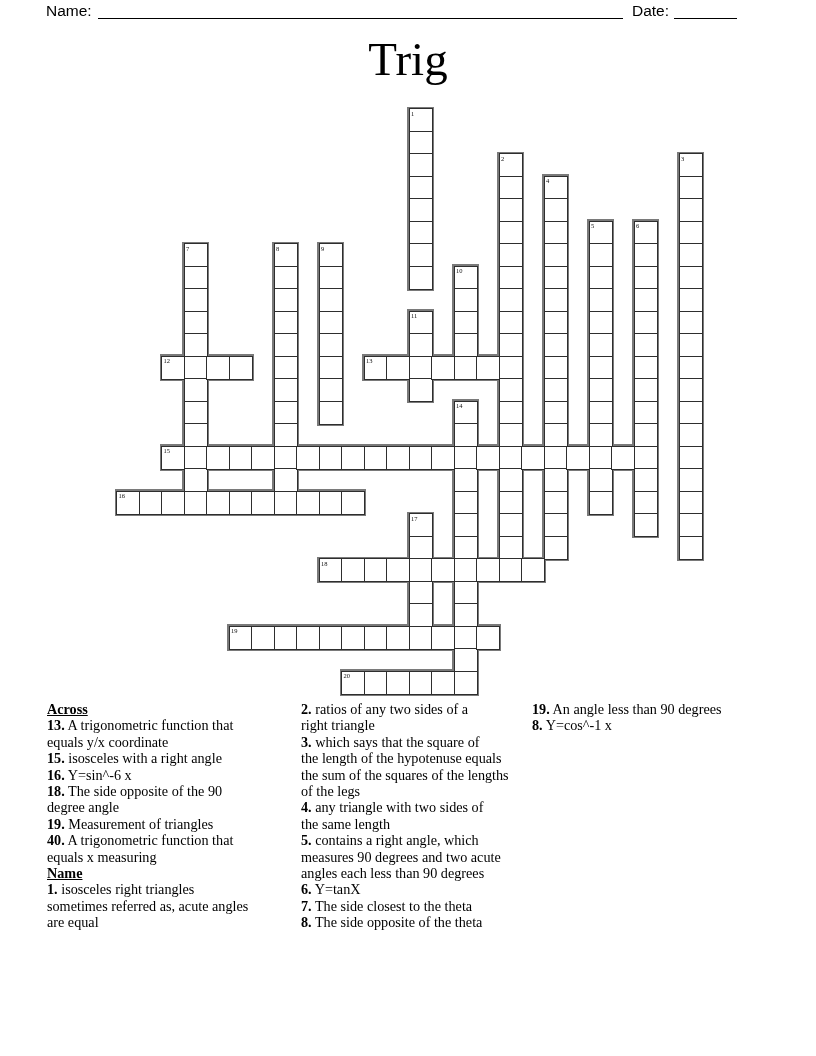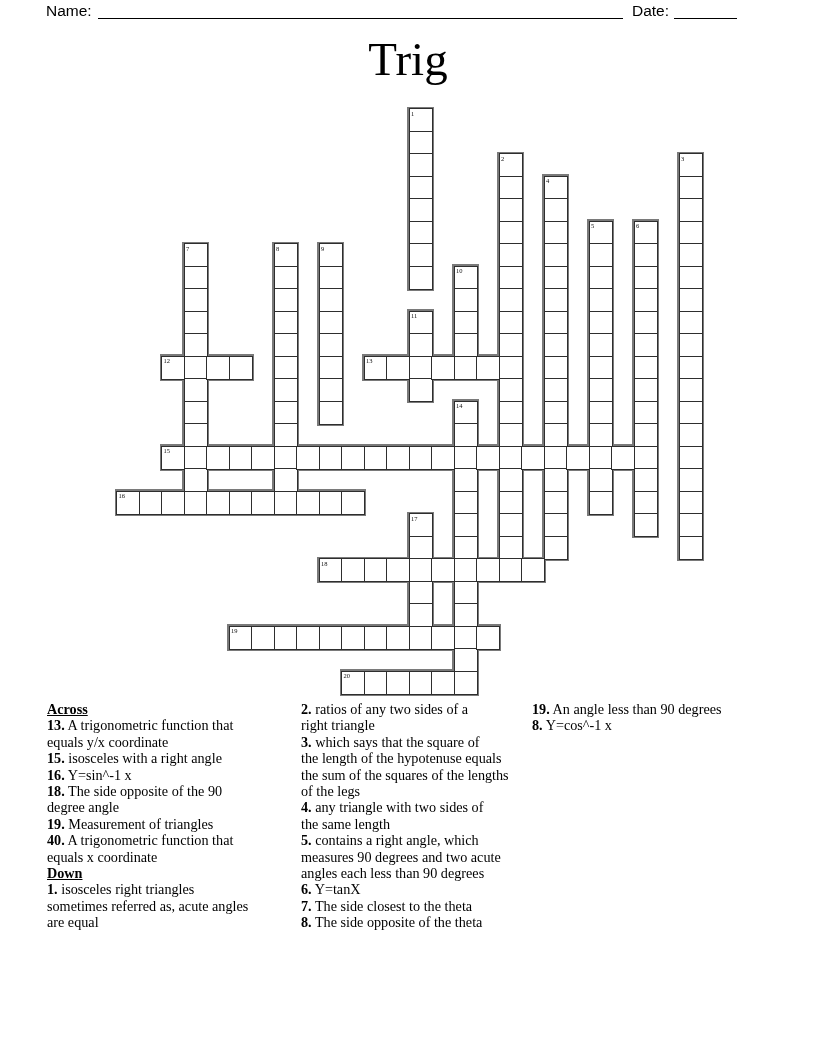--- a/index.html
+++ b/index.html
@@ -330,27 +330,27 @@
       <div class="gcell" style="left: 292.5px; top: 562.5px;"></div>
       <div class="gcell" style="left: 315px; top: 562.5px;"></div>
     </div>
 
   <div id="clues">
     <div class="clue-col" id="clue-col-1">
         <p class="clue-heading">Across</p>
         <p class="clue"><b class="clue-num">13.</b><span class="clue-text"> A trigonometric function that
 equals y/x coordinate</span></p>
         <p class="clue"><b class="clue-num">15.</b><span class="clue-text"> isosceles with a right angle</span></p>
-        <p class="clue"><b class="clue-num">16.</b><span class="clue-text"> Y=sin^-1 x</span></p>
+        <p class="clue"><b class="clue-num">16.</b><span class="clue-text"> Y=sin^-6 x</span></p>
         <p class="clue"><b class="clue-num">18.</b><span class="clue-text"> The side opposite of the 90
 degree angle</span></p>
         <p class="clue"><b class="clue-num">19.</b><span class="clue-text"> Measurement of triangles</span></p>
         <p class="clue"><b class="clue-num">40.</b><span class="clue-text"> A trigonometric function that
-equals x coordinate</span></p>
-        <p class="clue-heading">Down</p>
+equals x measuring</span></p>
+        <p class="clue-heading">Name</p>
         <p class="clue"><b class="clue-num">1.</b><span class="clue-text"> isosceles right triangles
 sometimes referred as, acute angles
 are equal</span></p>
       </div>
     <div class="clue-col" id="clue-col-2">
         <p class="clue"><b class="clue-num">2.</b><span class="clue-text"> ratios of any two sides of a
 right triangle</span></p>
         <p class="clue"><b class="clue-num">3.</b><span class="clue-text"> which says that the square of
 the length of the hypotenuse equals
 the sum of the squares of the lengths

